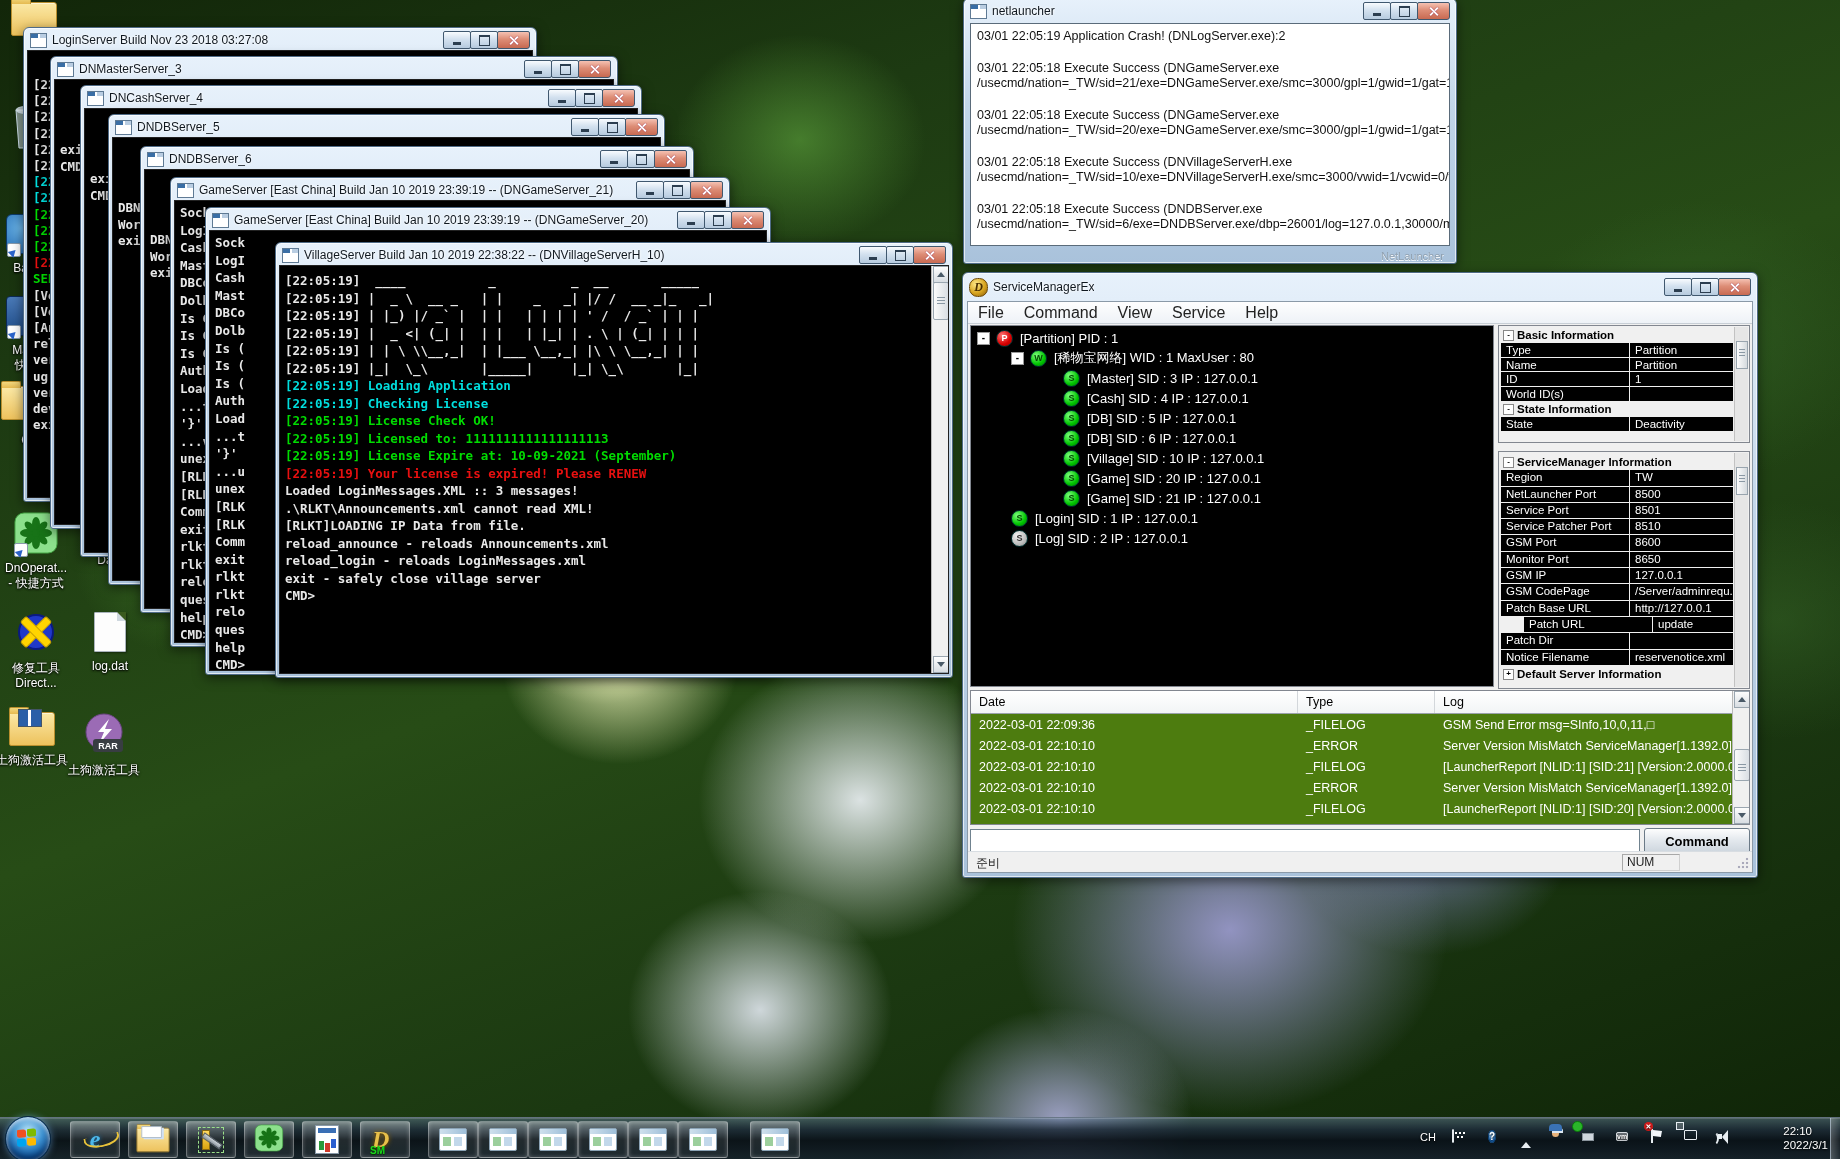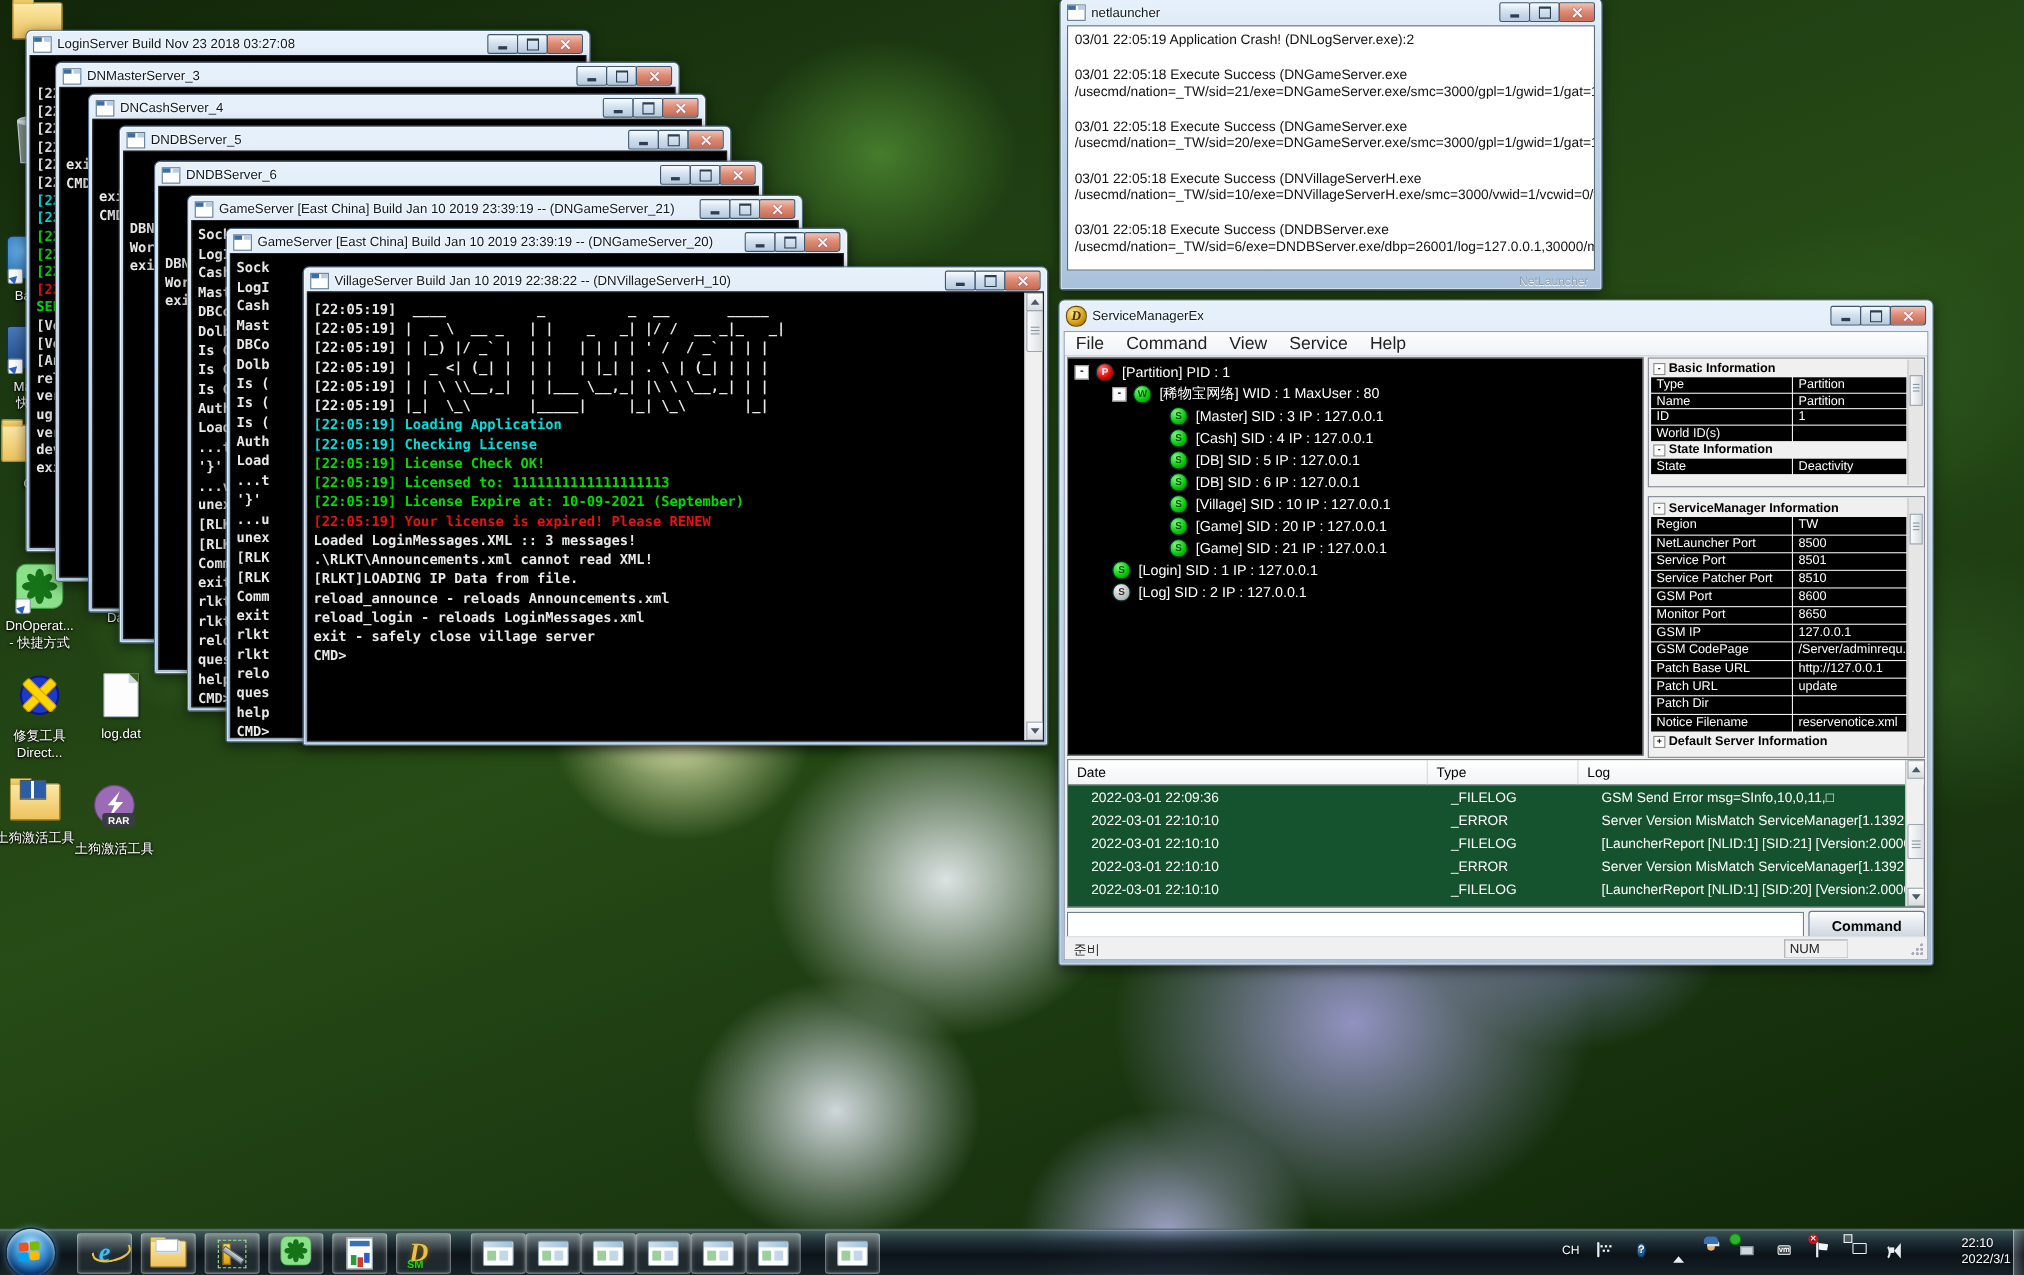--- a/index.html
+++ b/index.html
@@ -87,24 +87,24 @@
   .pbox{position:relative;border:1px solid #828790;background:#f0f0f0;overflow:hidden;padding:2px 16px 2px 2px;}
   .prow{display:flex;margin-bottom:1px;}
   .phead{font-weight:bold;font-size:11.5px;color:#000;padding-left:16px;position:relative;display:flex;align-items:center;}
   .phead .pexp{position:absolute;left:2px;top:50%;margin-top:-5px;width:9px;height:9px;background:#fff;border:1px solid #888;
                font:bold 8px/7px "Liberation Sans",sans-serif;text-align:center;color:#000;}
   .pk{width:118px;background:#000;color:#fff;font-size:11.5px;padding:1px 5px;white-space:nowrap;overflow:hidden;flex-shrink:0;}
   .pv{flex:1;background:#000;color:#fff;font-size:11.5px;padding:1px 5px;margin-left:1px;white-space:nowrap;overflow:hidden;}
   .pscroll{position:absolute;right:1px;top:1px;bottom:1px;width:13px;background:#e6e6e6;border-left:1px solid #c2c2c2;}
   .pthumb{position:absolute;left:1px;top:14px;width:10px;height:26px;background:linear-gradient(90deg,#fcfcfc,#d5dade);border:1px solid #98a4ae;}
   .pthumb:before{content:"";position:absolute;left:2px;right:2px;top:10px;height:1px;background:#8a98a4;box-shadow:0 3px 0 #8a98a4,0 -3px 0 #8a98a4;}
-  .ltable{position:absolute;left:2px;right:2px;top:388px;height:133px;background:#14532d;border:1px solid #828790;overflow:hidden;}
+  .ltable{position:absolute;left:2px;right:2px;top:388px;height:133px;background:#4d7c0f;border:1px solid #828790;overflow:hidden;}
   .lhead{display:flex;height:22px;background:linear-gradient(#fff,#f2f4f6);border-bottom:1px solid #9aa2aa;color:#000;font-size:12.5px;align-items:center;}
   .lhead span{padding-left:8px;border-right:1px solid #d3d7db;height:100%;display:flex;align-items:center;box-sizing:border-box;}
-  .lrow{display:flex;height:21px;color:#fff;font-size:12.5px;align-items:center;padding-left:13px;}
+  .lrow{display:flex;height:21px;color:#fff;font-size:12.5px;align-items:center;}
   .lrow span{padding-left:8px;white-space:nowrap;overflow:hidden;box-sizing:border-box;}
   .c-date{width:327px;flex-shrink:0;} .c-type{width:137px;flex-shrink:0;} .c-log{flex:1;}
   .lscroll{position:absolute;right:0;top:0;bottom:0;width:16px;background:#f0f0f0;border-left:1px solid #b8b8b8;}
   .cmdrow{position:absolute;left:2px;right:2px;top:526px;height:25px;}
   .cmdinput{position:absolute;left:0;right:110px;top:1px;height:21px;background:#fff;border:1px solid #70828f;}
   .cmdbtn{position:absolute;right:0;top:0;width:104px;height:24px;border:1px solid #6b7a87;border-radius:3px;
           background:linear-gradient(#fdfdfd,#e4e9ee 45%,#ccd5dd);font:bold 13px "Liberation Sans",sans-serif;
           display:flex;align-items:center;justify-content:center;color:#000;}
   .statusbar{position:absolute;left:0;right:0;bottom:0;height:20px;background:#f0f0f0;border-top:1px solid #d8dde2;font-size:12px;color:#222;}
   .st-left{position:absolute;left:8px;top:3px;}
@@ -576,21 +576,21 @@
             <span class="pv">127.0.0.1</span>
           </div>
           <div class="prow" style="height: 15.3px;">
             <span class="pk">GSM CodePage</span>
             <span class="pv">/Server/adminrequ...</span>
           </div>
           <div class="prow" style="height: 15.3px;">
             <span class="pk">Patch Base URL</span>
             <span class="pv">http://127.0.0.1</span>
           </div>
-          <div class="prow" style="height: 15.3px;">
+          <div class="prow" style="height: 15.3px; margin-left: 23px;">
             <span class="pk">Patch URL</span>
             <span class="pv">update</span>
           </div>
           <div class="prow" style="height: 15.3px;">
             <span class="pk">Patch Dir</span>
             <span class="pv"></span>
           </div>
           <div class="prow" style="height: 15.3px;">
             <span class="pk">Notice Filename</span>
             <span class="pv">reservenotice.xml</span>

